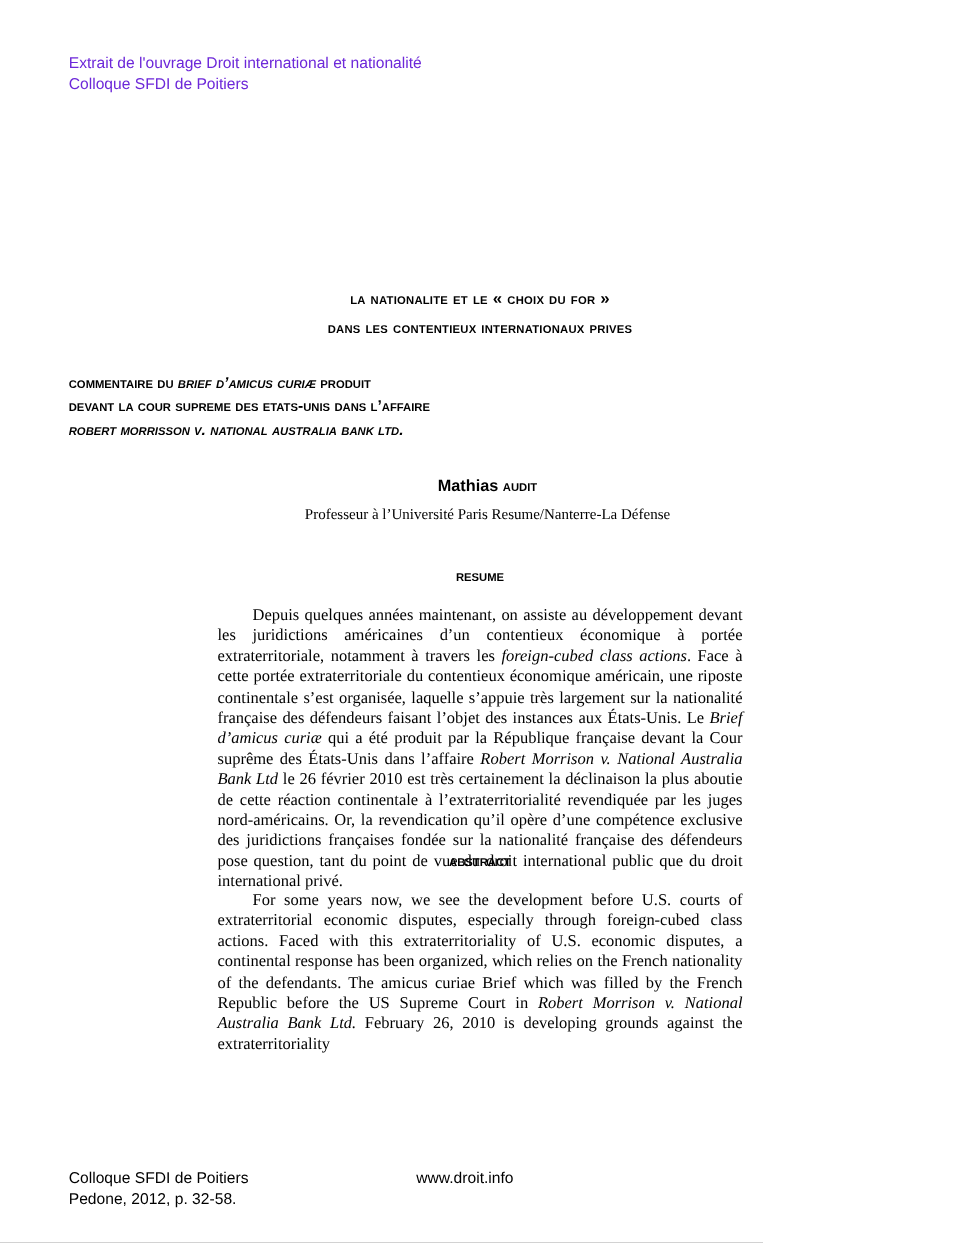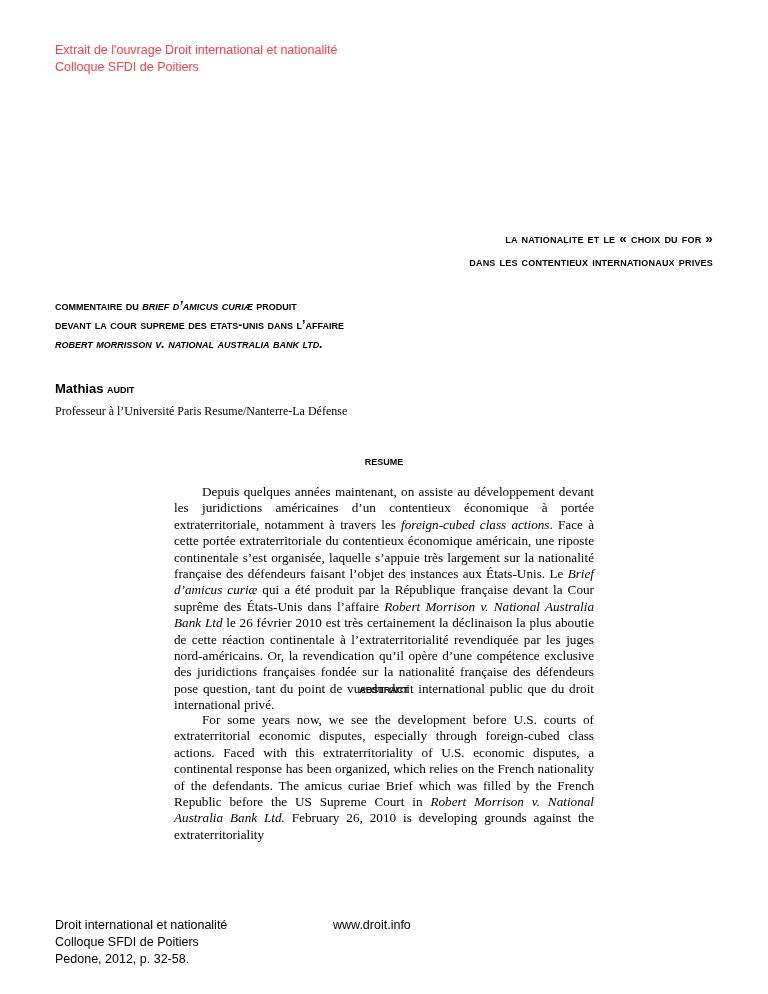--- a/index.html
+++ b/index.html
@@ -21,40 +21,40 @@
 
   
   .running-head {
     position: absolute;
     top: 42px;
     left: 55px;
     right: 55px;
     font-family: "Liberation Sans", sans-serif;
     font-size: 12.5px;
     line-height: 17px;
-    color: #ef4444;
+    color: #6d28d9;
   }
   .running-head .rh-line {
     display: block;
     position: relative;
   }
   .running-head .rh-right {
     position: absolute;
     left: 365px;
     top: 0;
     white-space: nowrap;
   }
 
   
   .title-block {
     position: absolute;
     top: 228px;
     left: 55px;
     right: 55px;
-    text-align: right;
+    text-align: center;
   }
   .ttl {
     font-family: "Liberation Sans", sans-serif;
     font-weight: bold;
     font-size: 13.5px;
     letter-spacing: 0.2px;
     line-height: 22px;
     margin: 0;
   }
   
@@ -77,20 +77,21 @@
     line-height: 19px;
     margin: 0;
   }
   .sub em { font-style: italic; }
 
   .author-block {
     position: absolute;
     top: 381px;
     left: 55px;
     right: 43px;
+    text-align: center;
   }
   .author-name {
     font-family: "Liberation Sans", sans-serif;
     font-weight: bold;
     font-size: 13px;
     margin: 0 0 8px 0;
   }
   .author-affil {
     font-family: "Liberation Serif", serif;
     font-size: 12px;
@@ -176,21 +177,20 @@
     <p class="author-affil">Professeur à l’Université Paris Resume/Nanterre-La Défense</p>
   </div>
 
   <p class="section-heading abstract-resume res-head sc">Resume</p>
   <p class="body-text abstract-resume res-body">Depuis quelques années maintenant, on assiste au développement devant les juridictions américaines d’un contentieux économique à portée extraterritoriale, notamment à travers les <em>foreign-cubed class actions</em>. Face à cette portée extraterritoriale du contentieux économique américain, une riposte continentale s’est organisée, laquelle s’appuie très largement sur la nationalité française des défendeurs faisant l’objet des instances aux États-Unis. Le <em>Brief d’amicus curiæ</em> qui a été produit par la République française devant la Cour suprême des États-Unis dans l’affaire <em>Robert Morrison v. National Australia Bank Ltd</em> le 26 février 2010 est très certainement la déclinaison la plus aboutie de cette réaction continentale à l’extraterritorialité revendiquée par les juges nord-américains. Or, la revendication qu’il opère d’une compétence exclusive des juridictions françaises fondée sur la nationalité française des défendeurs pose question, tant du point de vue du droit international public que du droit international privé.</p>
 
   <p class="section-heading abstract-resume abs-head sc">Abstract</p>
   <p class="body-text abstract-resume abs-body">For some years now, we see the development before U.S. courts of extraterritorial economic disputes, especially through foreign-cubed class actions. Faced with this extraterritoriality of U.S. economic disputes, a continental response has been organized, which relies on the French nationality of the defendants. The amicus curiae Brief which was filled by the French Republic before the US Supreme Court in <em>Robert Morrison v. National Australia Bank Ltd.</em> February 26, 2010 is developing grounds against the extraterritoriality</p>
 
   <div class="footer">
-    <span class="f-left">Droit international et nationalité</span>
     <span class="f-left">
       <span>Colloque SFDI de Poitiers</span>
       <span class="f-center">www.droit.info</span>
     </span>
     <span class="f-left">Pedone, 2012, p. 32-58.</span>
   </div>
 
 </div>
 
 </body></html>

